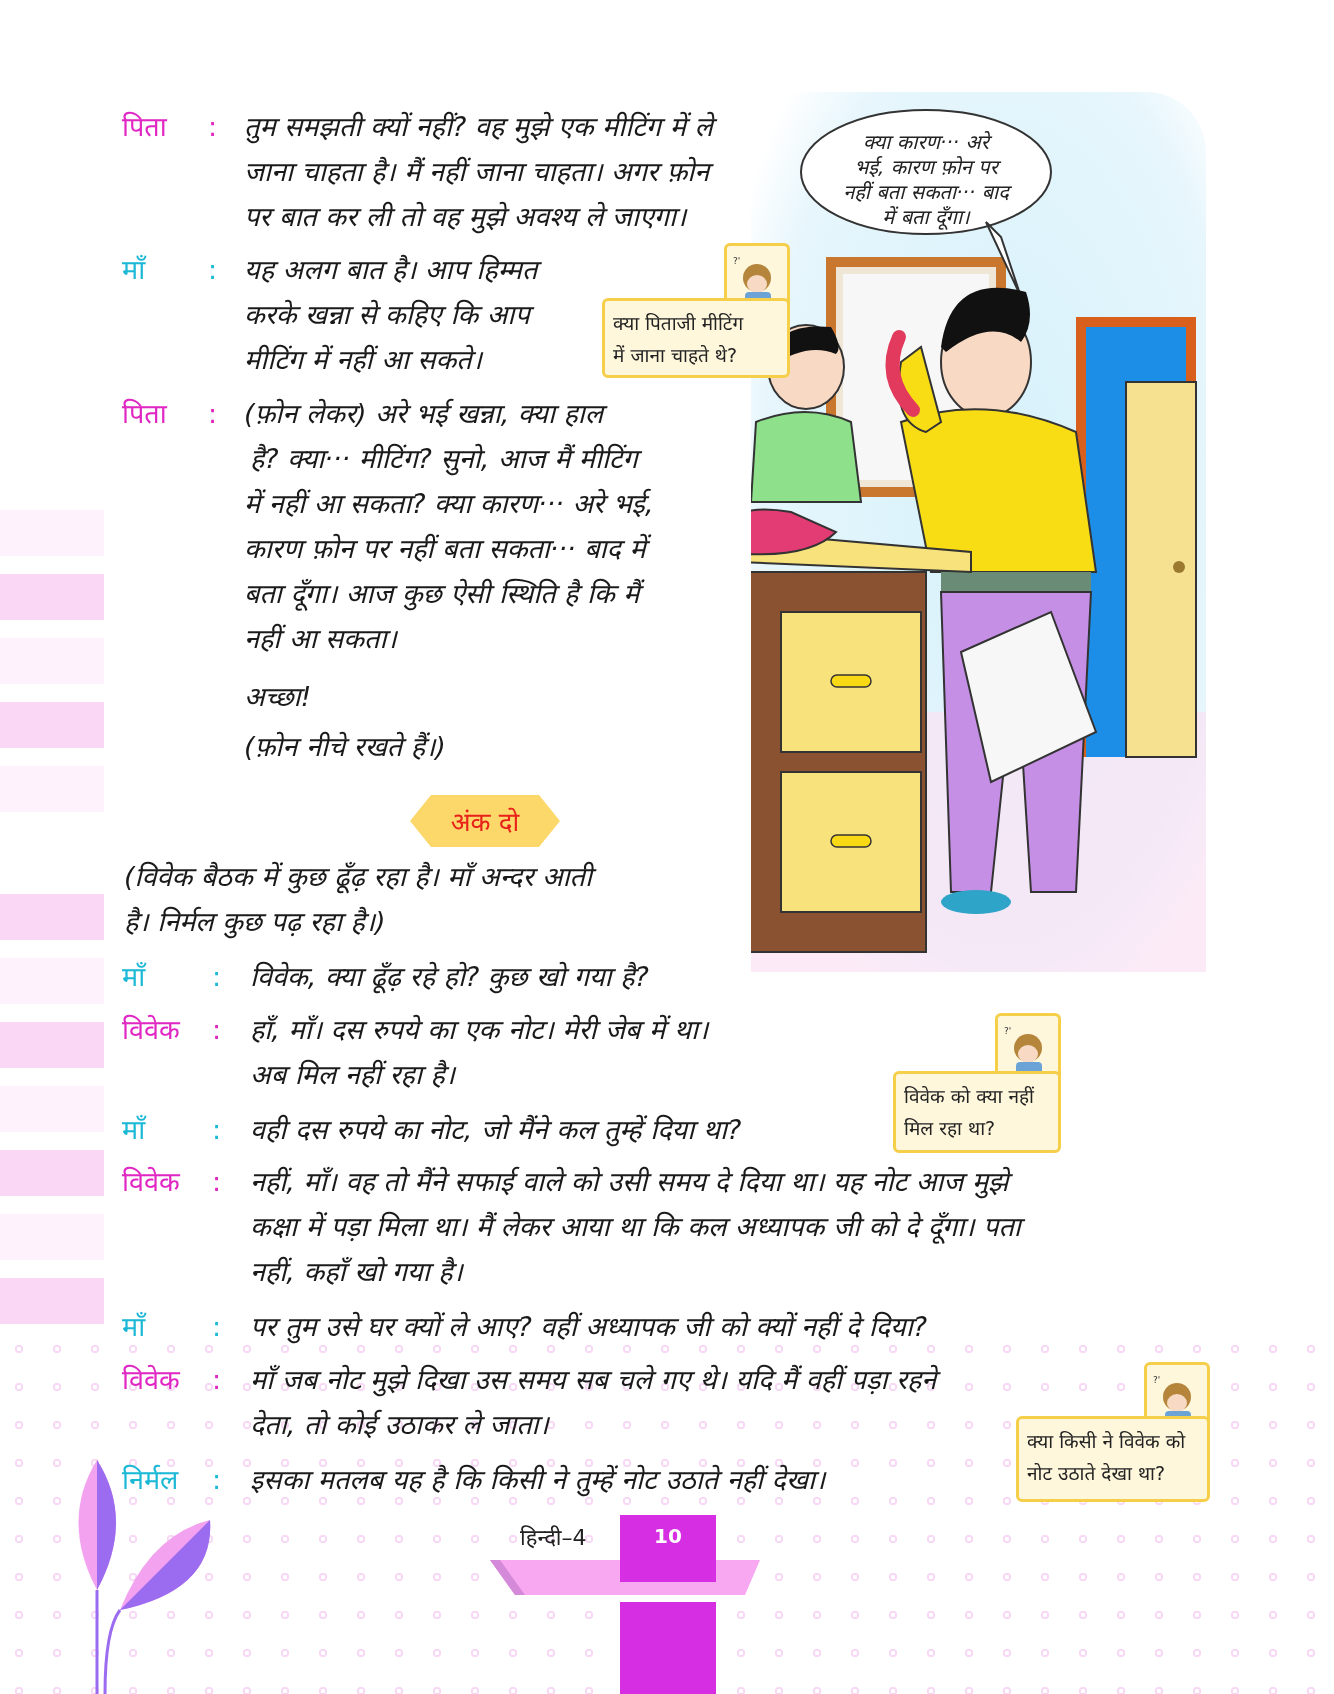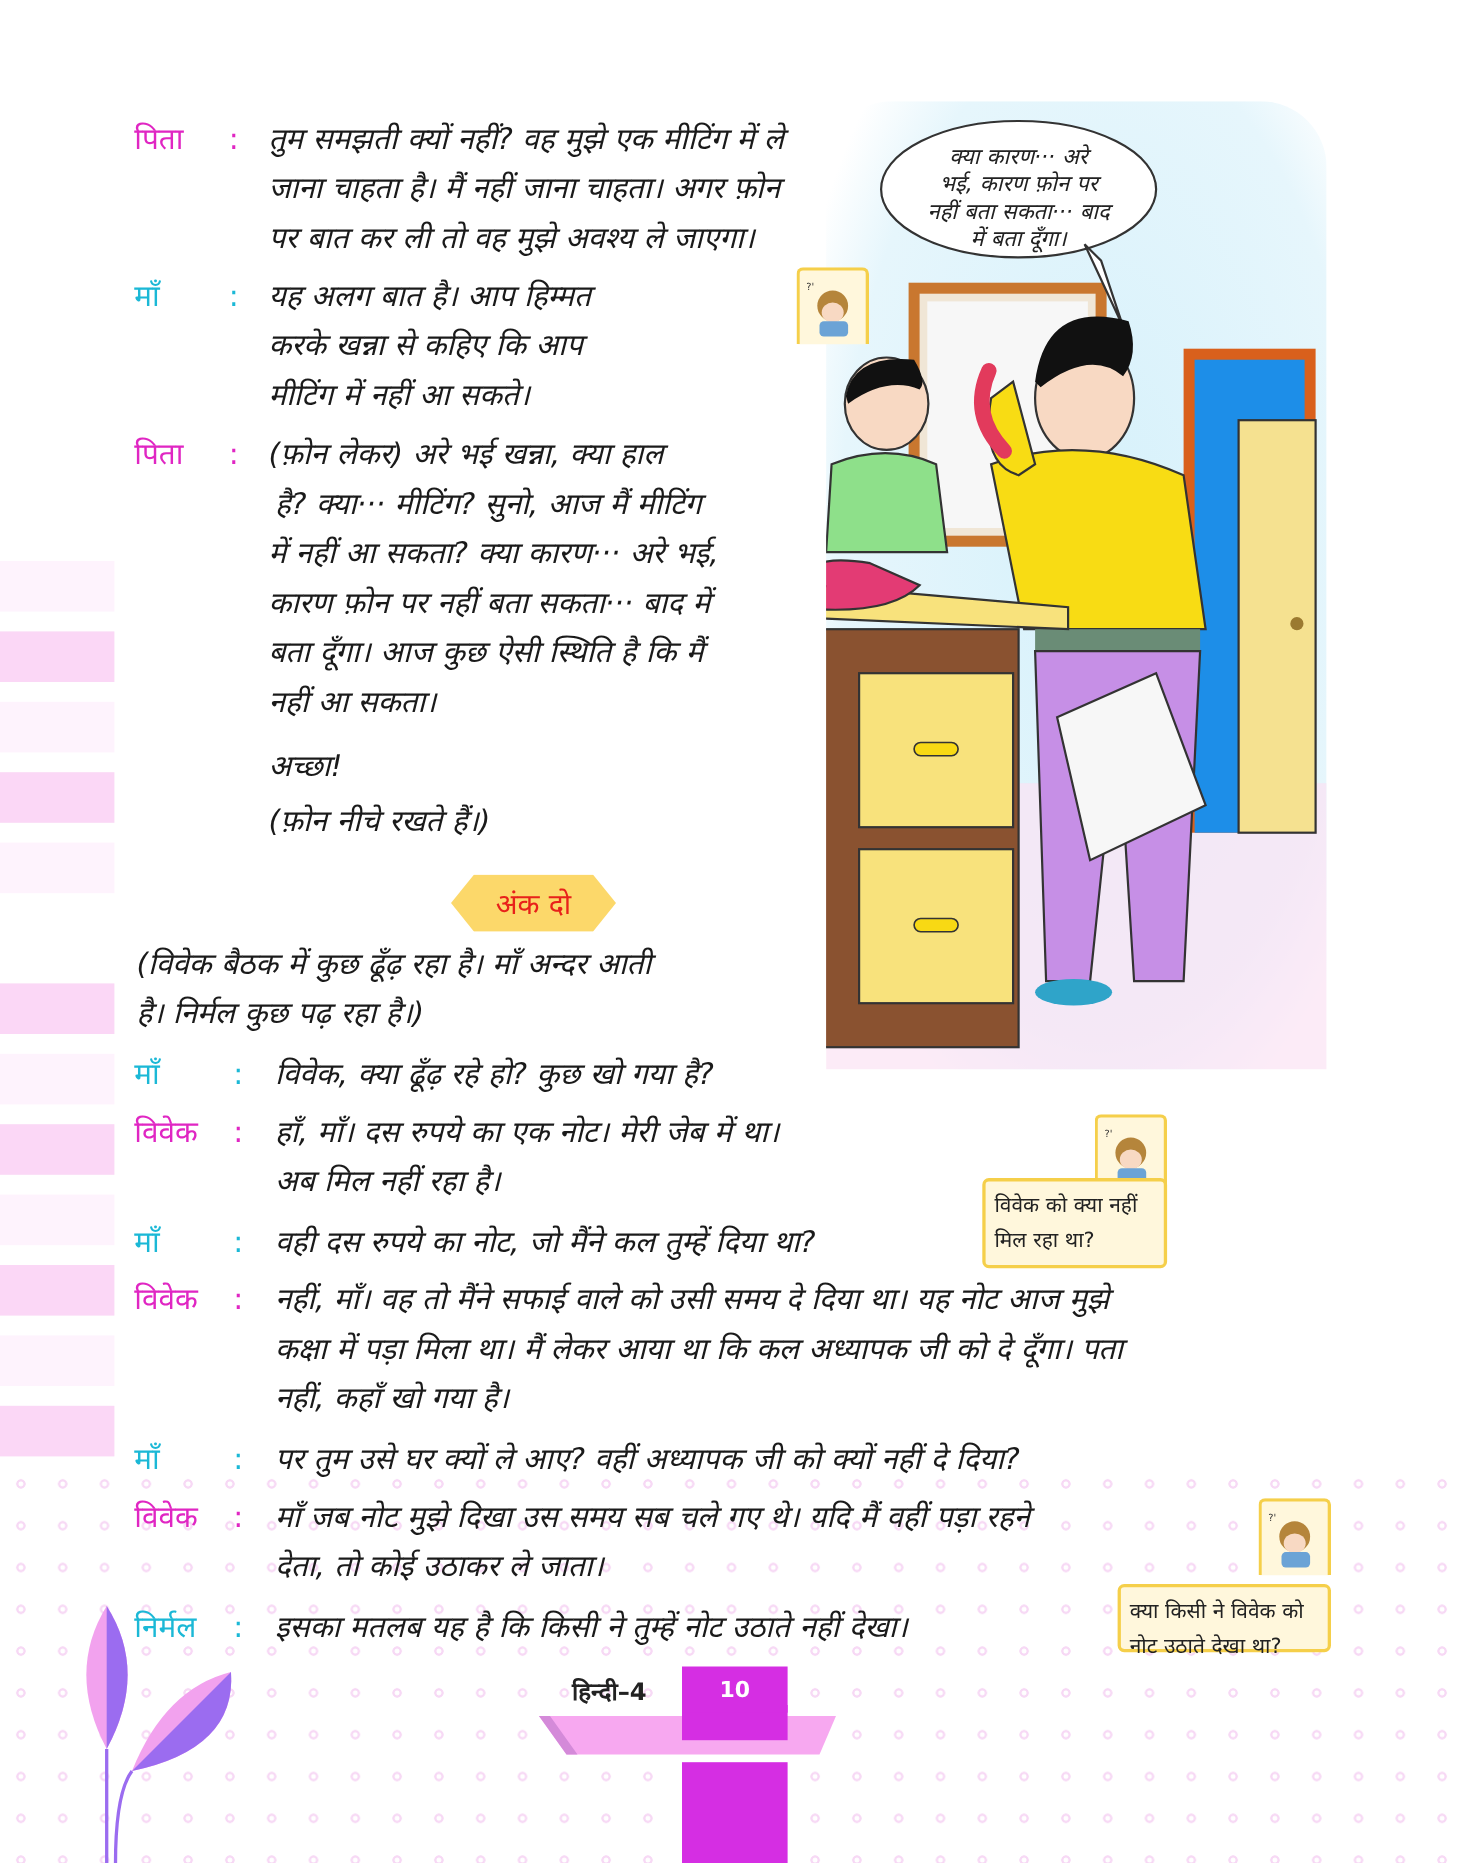--- a/index.html
+++ b/index.html
@@ -44,21 +44,21 @@
   .qbox .body {
     position: absolute; left: 0; bottom: 0; right: 0;
     background: #fff7dc; border: 3px solid #f5cf4a; border-radius: 6px;
     box-sizing: border-box; padding: 6px 8px;
     font-size: 19px; line-height: 32px; color: #222;
   }
   .boy-icon { position: absolute; right: 10px; top: 8px; width: 44px; height: 54px; }
 
   .illustration { position: absolute; left: 751px; top: 92px; width: 514px; height: 900px; }
 
-  .footer-title { position: absolute; left: 520px; top: 1521px; font-size: 22px; font-weight: bold; color: #222; }
+  .footer-title { position: absolute; left: 520px; top: 1521px; font-size: 22px; font-weight: normal; color: #222; }
   .page-num-box { position: absolute; left: 620px; top: 1515px; width: 96px; height: 42px; background: #d52ee3; }
   .page-num { position: absolute; left: 620px; top: 1515px; width: 96px; height: 42px; line-height: 42px; text-align: center; color: #fff; font-size: 20px; font-weight: bold; }
   .plant { position: absolute; left: 60px; top: 1460px; }
 </style>
 </head>
 <body>
 
 <div class="dots"></div>
 
 <div class="stripes">
@@ -196,20 +196,24 @@
 
 <div class="qbox" style="left:602px;top:243px;width:188px;height:135px">
   <div class="tab">
     <svg class="boy-icon" viewBox="0 0 44 54">
       <text x="0" y="10" font-size="9" fill="#333">?'</text>
       <circle cx="24" cy="24" r="14" fill="#b5853b"></circle>
       <ellipse cx="24" cy="30" rx="10" ry="9" fill="#f8d9c3"></ellipse>
       <rect x="12" y="38" width="26" height="14" rx="4" fill="#6ba3d6"></rect>
     </svg>
   </div>
+  <div class="body" style="height:80px">
+    <div>क्या पिताजी मीटिंग</div>
+    <div>में जाना चाहते थे?</div>
+  </div>
 </div>
 
 <div class="qbox" style="left:893px;top:1013px;width:168px;height:140px">
   <div class="tab">
     <svg class="boy-icon" viewBox="0 0 44 54">
       <text x="0" y="10" font-size="9" fill="#333">?'</text>
       <circle cx="24" cy="24" r="14" fill="#b5853b"></circle>
       <ellipse cx="24" cy="30" rx="10" ry="9" fill="#f8d9c3"></ellipse>
       <rect x="12" y="38" width="26" height="14" rx="4" fill="#6ba3d6"></rect>
     </svg>
@@ -222,21 +226,21 @@
 
 <div class="qbox" style="left:1016px;top:1362px;width:194px;height:140px">
   <div class="tab">
     <svg class="boy-icon" viewBox="0 0 44 54">
       <text x="0" y="10" font-size="9" fill="#333">?'</text>
       <circle cx="24" cy="24" r="14" fill="#b5853b"></circle>
       <ellipse cx="24" cy="30" rx="10" ry="9" fill="#f8d9c3"></ellipse>
       <rect x="12" y="38" width="26" height="14" rx="4" fill="#6ba3d6"></rect>
     </svg>
   </div>
-  <div class="body" style="height:62px">
+  <div class="body" style="height:86px">
     <div>क्या किसी ने विवेक को</div>
     <div>नोट उठाते देखा था?</div>
   </div>
 </div>
 
 <svg class="plant" width="180" height="234" viewBox="0 0 180 234">
   <path d="M37 0 Q75 60 37 130 Q0 60 37 0 Z" fill="#f2a2ee"></path>
   <path d="M37 0 Q75 60 37 130 Z" fill="#9b6cf0"></path>
   <path d="M150 60 Q155 130 60 150 Q90 75 150 60 Z" fill="#f2a2ee"></path>
   <path d="M150 60 Q155 130 60 150 Z" fill="#9b6cf0"></path>

